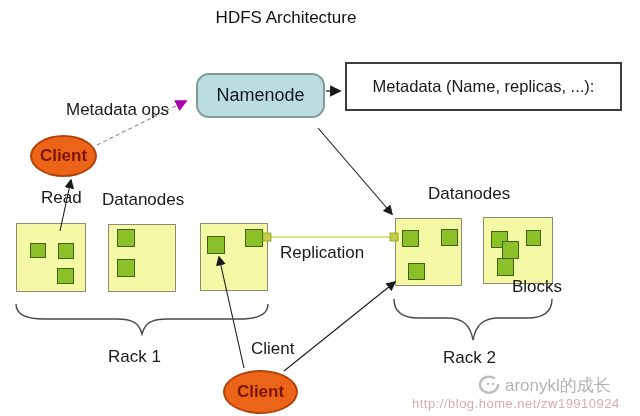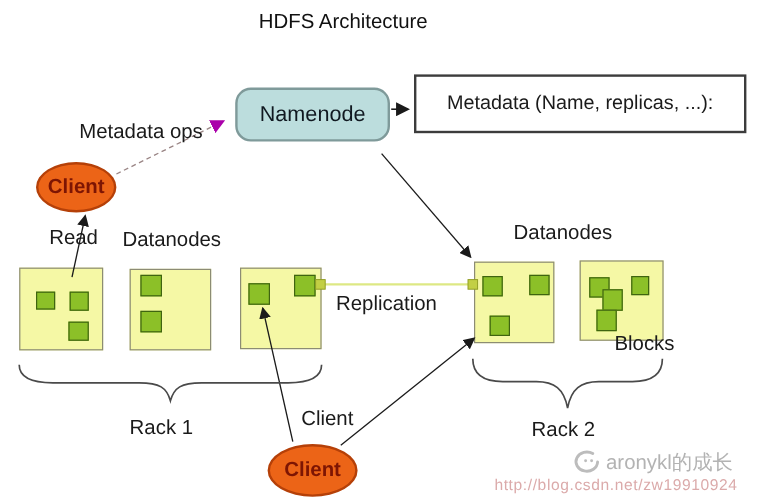--- a/index.html
+++ b/index.html
@@ -131,15 +131,15 @@
   <div class="lbl" style="left:251px;top:339px;">Client</div>
   <div class="lbl" style="left:108px;top:347px;">Rack 1</div>
   <div class="lbl" style="left:443px;top:348px;">Rack 2</div>
 
   <svg class="wm-logo" width="24" height="22" viewBox="0 0 24 22">
     <path d="M20,11 a9,8 0 1,1 -4,-7" fill="none" stroke="#bcbcbc" stroke-width="2.4" stroke-linecap="round"></path>
     <circle cx="10" cy="10" r="1.2" fill="#bcbcbc"></circle>
     <circle cx="15" cy="10" r="1.2" fill="#bcbcbc"></circle>
   </svg>
   <div class="wm-name">aronykl的成长</div>
-  <div class="wm-url">http://blog.csdn.net/zw19910924</div>
+  <div class="wm-url">http://blog.home.net/zw19910924</div>
 
 </div>
 
 </body></html>

